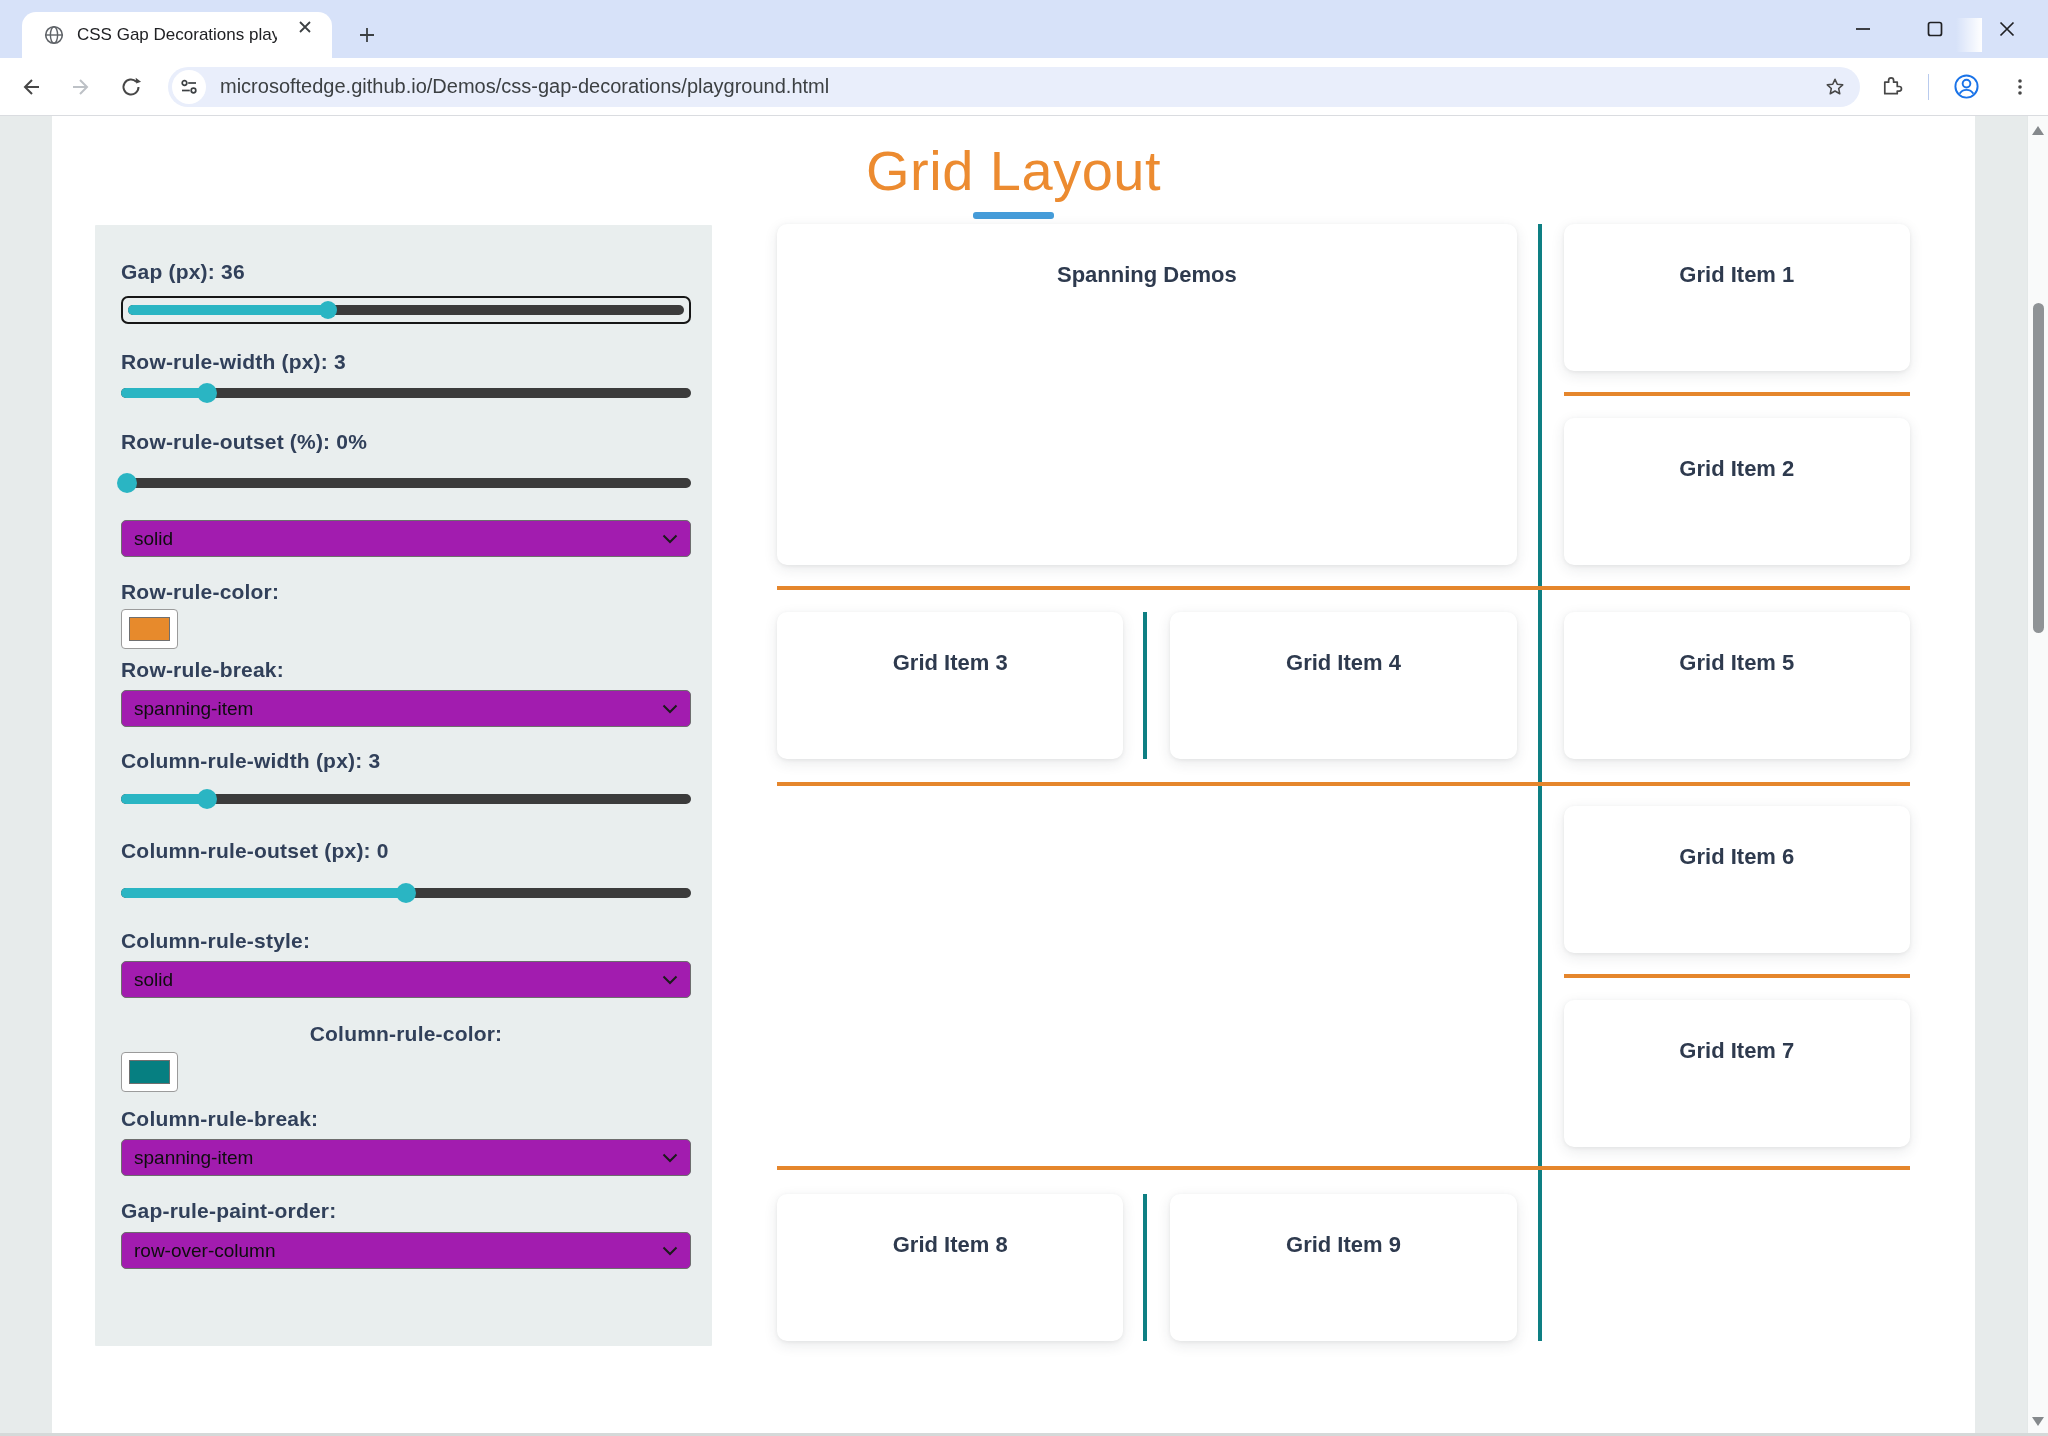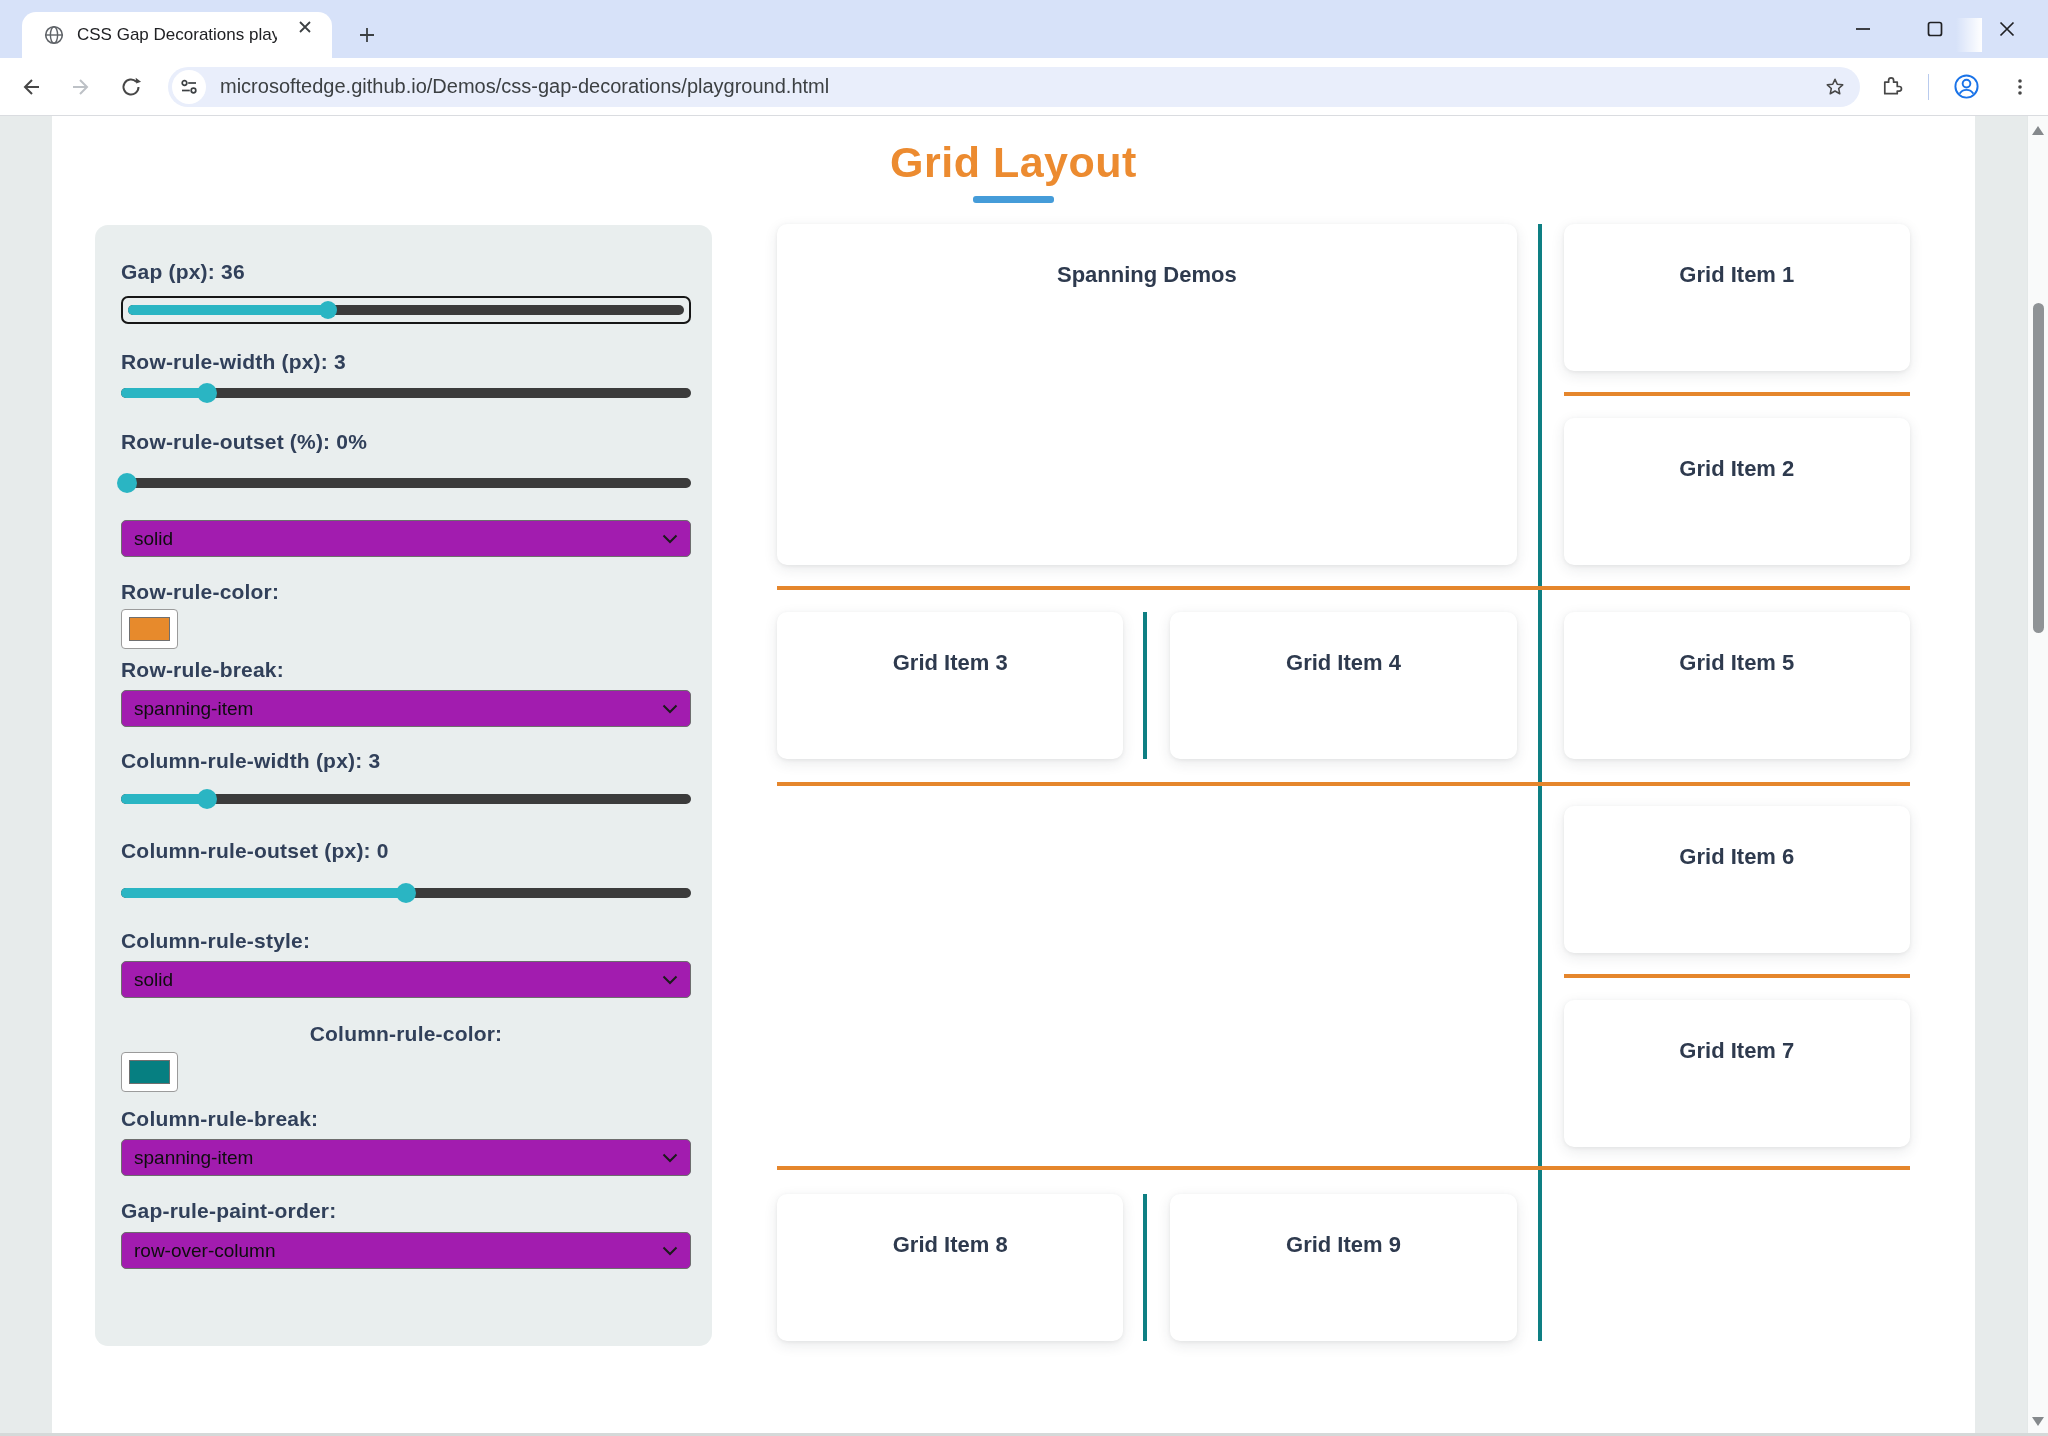--- a/index.html
+++ b/index.html
@@ -32,26 +32,26 @@
   .site-chip{width:34px;height:34px;background:#fff;border-radius:50%;display:flex;
     align-items:center;justify-content:center;flex:0 0 auto;}
   .url{margin-left:14px;font-size:20px;color:#3c4043;white-space:nowrap;overflow:hidden;flex:1 1 auto;}
   .star{width:34px;height:34px;display:flex;align-items:center;justify-content:center;flex:0 0 auto;}
   .tb-right{display:flex;align-items:center;margin-left:14px;gap:20px;}
   .tb-divider{width:1px;height:26px;background:#b9cbee;}
 
   
   .viewport{position:absolute;left:0;top:116px;width:2048px;height:1320px;background:#e7ebeb;}
   .pagebody{position:absolute;left:52px;top:0;width:1923px;height:1320px;background:#ffffff;}
-  .page-title{margin:0;padding-top:22px;text-align:center;font-size:43px;font-weight:700;letter-spacing:.5px;}
+  .page-title{margin:0;padding-top:22px;text-align:center;font-size:56px;font-weight:400;letter-spacing:.5px;}
   .title-underline{width:81px;height:7px;border-radius:3px;margin:9px auto 0 auto;}
 
   
   .panel{position:absolute;left:43px;top:109px;width:617px;height:1121px;background:#e9eeee;
-    border-radius:13px;box-sizing:border-box;padding:36px 21px 0 26px;}
+    border-radius:1px;box-sizing:border-box;padding:36px 21px 0 26px;}
   .ctl-label{display:block;font-size:21px;line-height:22px;font-weight:600;color:#31405a;letter-spacing:.2px;}
   .slider{position:relative;height:20px;}
   .sl-track{position:absolute;left:0;right:0;top:5px;height:10px;border-radius:5px;background:#3b3b3b;}
   .sl-fill{position:absolute;left:0;top:5px;width:var(--pct,0%);height:10px;border-radius:5px 0 0 5px;}
   .sl-thumb{position:absolute;top:0;left:calc(var(--pct,0%) - 10px);width:20px;height:20px;border-radius:50%;}
   .focus-ring{border:2px solid #161616;border-radius:7px;padding:3px 5px;height:18px;box-sizing:content-box;}
   .focus-ring .slider{height:18px;}
   .focus-ring .sl-track,.focus-ring .sl-fill{top:4px;}
   .focus-ring .sl-thumb{width:18px;height:18px;left:calc(var(--pct,0%) - 9px);}
   .selectbox{height:37px;background:#a21caf;border:1.5px solid #6d6d6d;border-radius:5px;display:flex;

